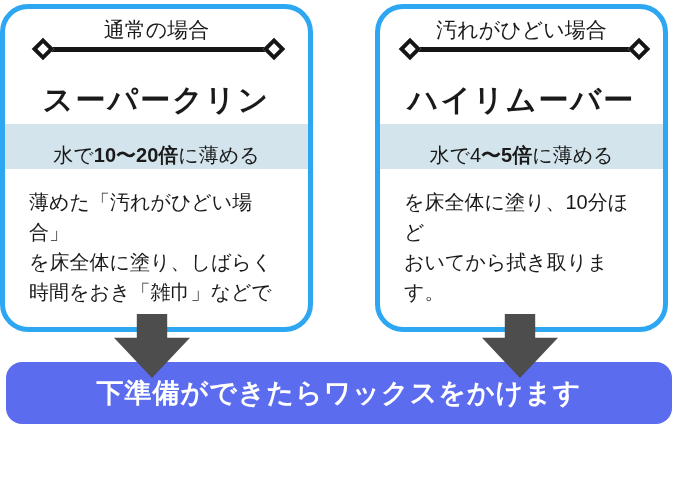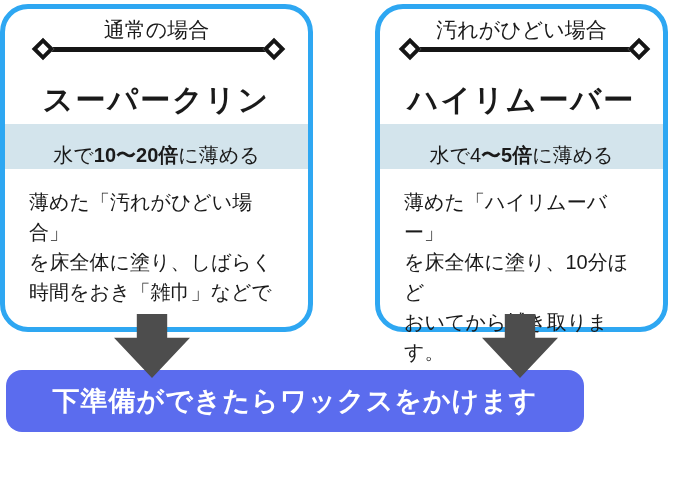--- a/index.html
+++ b/index.html
@@ -50,21 +50,21 @@
   }
   .desc .line { display:block; }
   .arrow {
     position:absolute; width:76px; height:64px; z-index:3;
     background:var(--arrow,#4d4d4d);
     clip-path:polygon(30% 0%,70% 0%,70% 37%,100% 37%,50% 100%,0% 37%,30% 37%);
   }
   .arrow-left  { left:114px; top:314px; }
   .arrow-right { left:482px; top:314px; }
   .banner {
-    position:absolute; left:6px; top:370px; width:578px; height:62px; z-index:1;
+    position:absolute; left:6px; top:362px; width:666px; height:62px; z-index:1;
     background:var(--banner-bg,#5b6cee); border-radius:16px;
     display:flex; align-items:center; justify-content:center;
   }
   .banner .banner-text {
     color:var(--banner-text,#ffffff); font-size:27px; font-weight:bold; letter-spacing:1px;
   }
 </style>
 </head>
 <body>
 
@@ -89,21 +89,20 @@
   <section class="card card-right">
     <div class="card-header">汚れがひどい場合</div>
     <div class="diamond-line">
       <span class="diamond"></span>
       <span class="rule"></span>
       <span class="diamond"></span>
     </div>
     <h2 class="card-title">ハイリムーバー</h2>
     <div class="band"><span>水で4</span><b>〜5倍</b><span>に薄める</span></div>
     <p class="desc">
-      <span class="line">薄めた「ハイリムーバー」</span>
       <span class="line">を床全体に塗り、10分ほど</span>
       <span class="line">おいてから拭き取ります。</span>
     </p>
   </section>
 
   <div class="arrow arrow-left"></div>
   <div class="arrow arrow-right"></div>
 
   <div class="banner">
     <span class="banner-text">下準備ができたらワックスをかけます</span>

